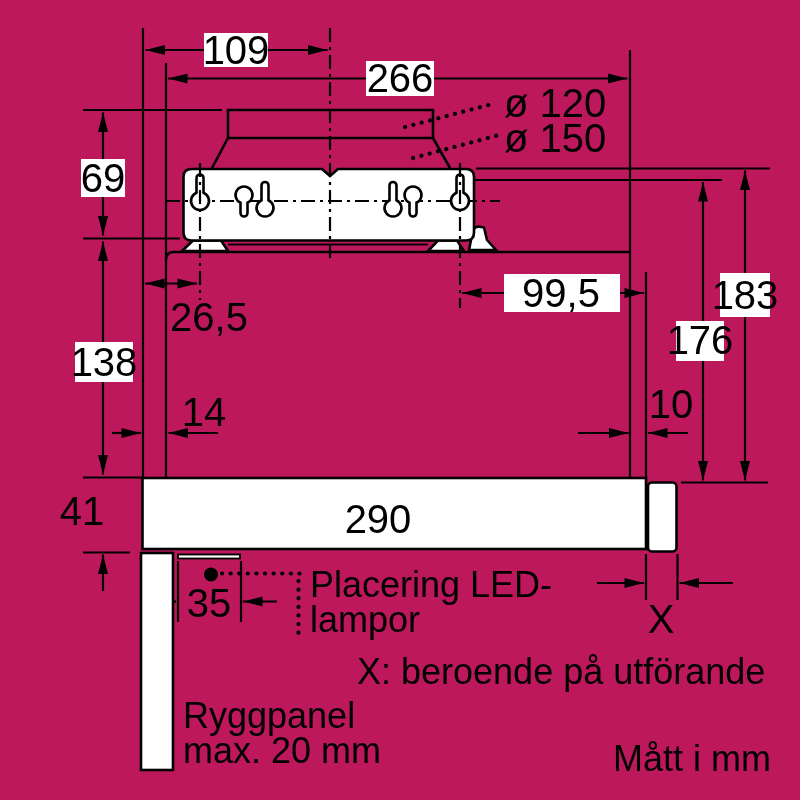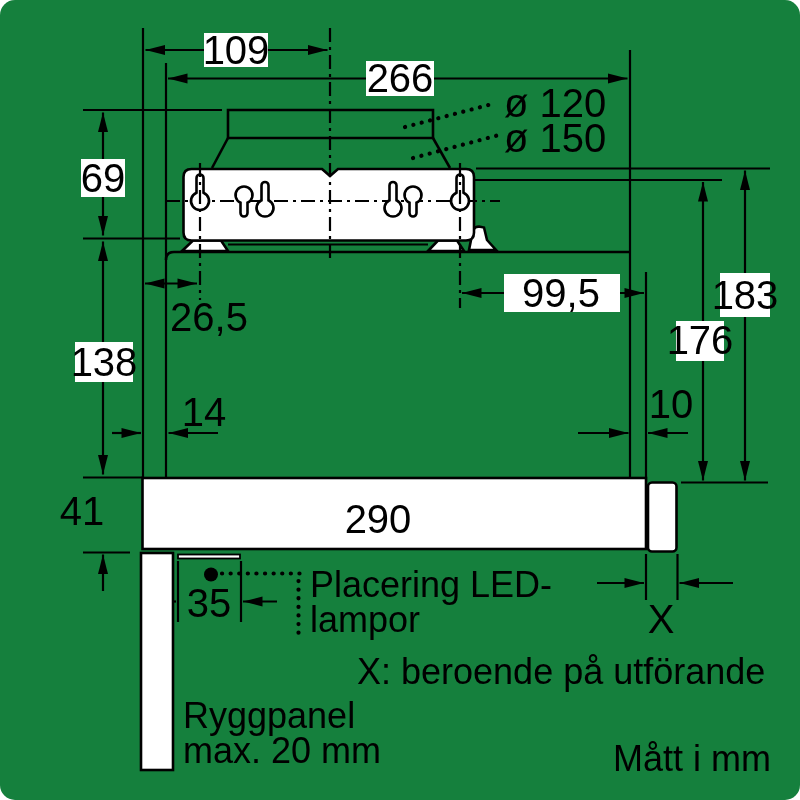--- a/index.html
+++ b/index.html
@@ -1,16 +1,16 @@
 <!DOCTYPE html>
 <html><head>
 <meta charset="utf-8">
 <style>
   html,body{margin:0;padding:0;background:#ffffff;}
-  .page{width:800px;height:800px;background:#15803d;position:relative;border-radius:15px;}
+  .page{width:800px;height:800px;background:#be185d;position:relative;}
   svg{display:block;}
   svg text{fill:#000;font-family:"Liberation Sans", sans-serif;}
   .dim{font-size:40px;}
   .ann{font-size:36px;}
   .mid{text-anchor:middle;}
   .ext{stroke:#000;stroke-width:2.2;fill:none;}
   .shape{stroke:#000;stroke-width:2.6;fill:#ffffff;}
   .open{stroke:#000;stroke-width:2.6;fill:none;}
   .dashdot{stroke:#000;stroke-width:2.2;fill:none;stroke-dasharray:14 5 3 5;}
   .dotted{stroke:#000;stroke-width:4.2;fill:none;stroke-dasharray:0.1 8.5;stroke-linecap:round;}

